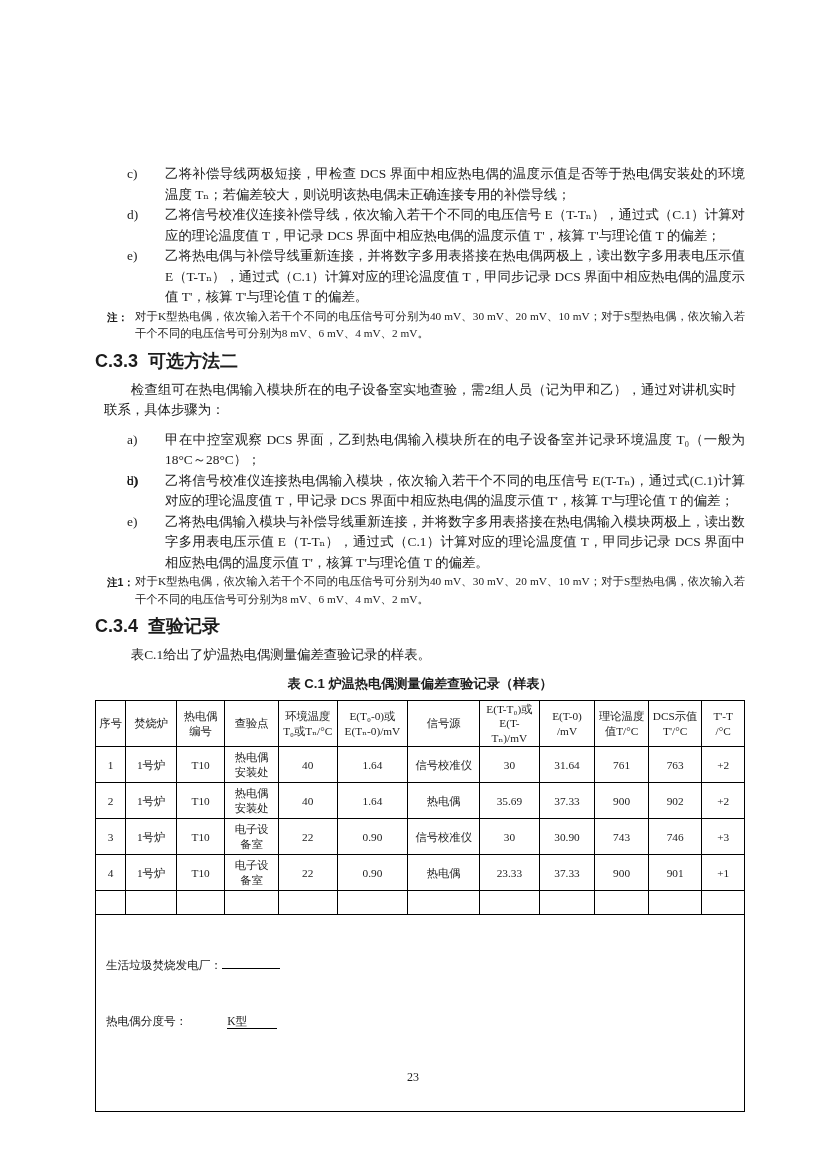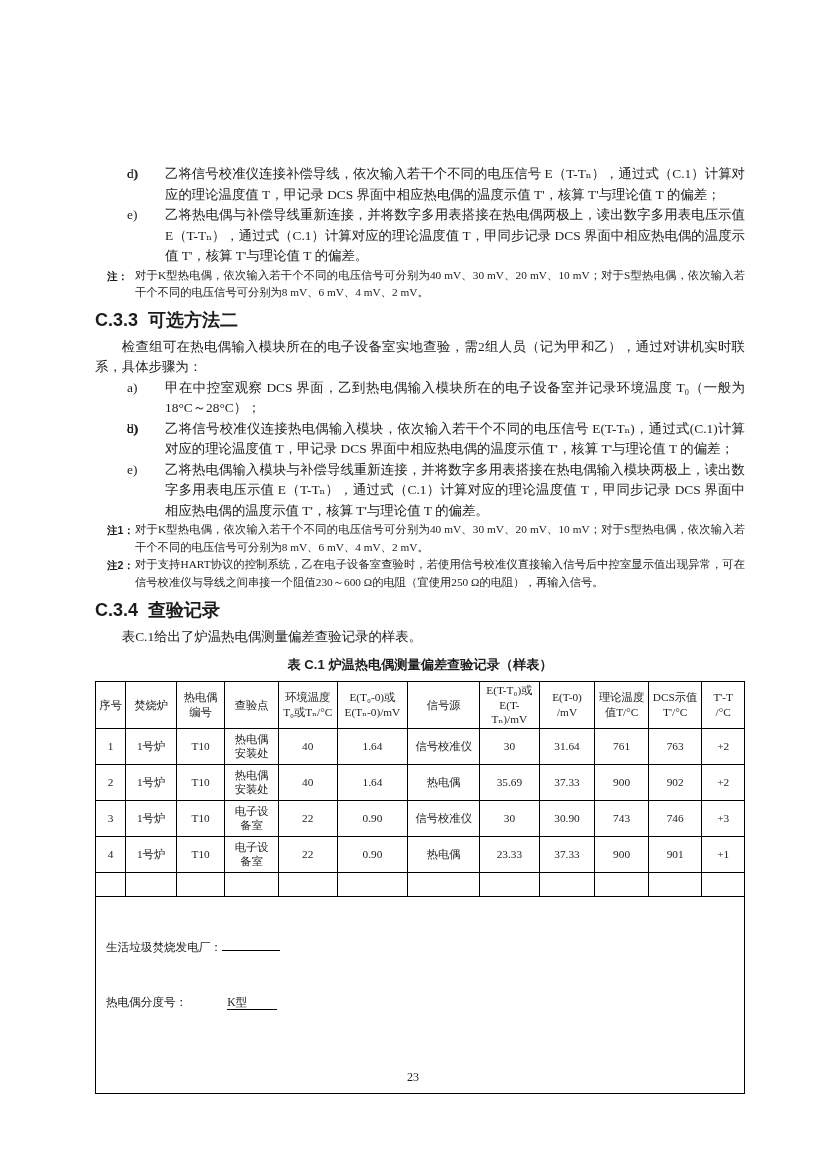--- a/index.html
+++ b/index.html
@@ -3,21 +3,21 @@
 <meta charset="utf-8">
 <style>
   html,body { margin:0; padding:0; background:#e8e8e8; }
   .page {
     width:826px; height:1169px; background:#ffffff; box-sizing:border-box;
     padding:164px 81px 0 95px; position:relative; overflow:hidden;
     font-family:"Liberation Serif","DejaVu Serif",serif; color:#1c1c1c;
   }
   .blist-item { position:relative; padding-left:70px; font-size:13.4px; line-height:20.5px; text-align:justify; }
   .blist-item .marker { position:absolute; left:32px; top:0; }
-  .para { font-size:13.4px; line-height:20.5px; text-align:justify; text-indent:2em; margin:0; }
+  .para { font-size:13.4px; line-height:20.5px; text-align:justify; text-indent:2em; margin:9px; }
   .note { position:relative; padding-left:40px; font-size:11.3px; line-height:17.6px; text-align:justify; }
   .note .marker { position:absolute; left:12px; top:1px; font-family:"Liberation Sans",sans-serif; font-weight:bold; font-size:10.6px; }
   .sec-heading { font-family:"Liberation Sans",sans-serif; font-weight:bold; font-size:18px; line-height:20px; margin:8px 0 7px; white-space:pre; }
   .table-title { font-family:"Liberation Sans",sans-serif; font-weight:bold; font-size:13.2px; text-align:center; margin:9px 0 7px; }
   table.rec { border-collapse:collapse; table-layout:fixed; width:650px; border:1.6px solid #000; }
   table.rec td { border:1px solid #000; font-size:11.3px; text-align:center; vertical-align:middle; padding:1px 2px; white-space:pre-line; line-height:14.5px; overflow:hidden; }
   tr.hdr td { height:40px; }
   tr.data td { height:33px; }
   tr.empty td { height:21px; }
   tr.tfoot td { text-align:left; padding:4px 10px 6px; font-size:11.6px; line-height:18.5px; }
@@ -27,20 +27,21 @@
   .page-num { position:absolute; top:1070px; left:0; width:826px; text-align:center; font-size:12px; }
 </style>
 </head>
 <body>
 
 <div class="page">
 
   <div>
     <div class="blist-item">
       <span class="marker">c)</span>
+      <span>乙将补偿导线两极短接，甲检查 DCS 界面中相应热电偶的温度示值是否等于热电偶安装处的环境温度 Tₙ；若偏差较大，则说明该热电偶未正确连接专用的补偿导线；</span>
     </div>
     <div class="blist-item">
       <span class="marker">d)</span>
       <span>乙将信号校准仪连接补偿导线，依次输入若干个不同的电压信号 E（T-Tₙ），通过式（C.1）计算对应的理论温度值 T，甲记录 DCS 界面中相应热电偶的温度示值 T'，核算 T'与理论值 T 的偏差；</span>
     </div>
     <div class="blist-item">
       <span class="marker">e)</span>
       <span>乙将热电偶与补偿导线重新连接，并将数字多用表搭接在热电偶两极上，读出数字多用表电压示值 E（T-Tₙ），通过式（C.1）计算对应的理论温度值 T，甲同步记录 DCS 界面中相应热电偶的温度示值 T'，核算 T'与理论值 T 的偏差。</span>
     </div>
     <div class="note">
@@ -66,24 +67,20 @@
       <span class="marker">d)</span>
       <span>乙将信号校准仪连接热电偶输入模块，依次输入若干个不同的电压信号 E(T-Tₙ)，通过式(C.1)计算对应的理论温度值 T，甲记录 DCS 界面中相应热电偶的温度示值 T'，核算 T'与理论值 T 的偏差；</span>
     </div>
     <div class="blist-item">
       <span class="marker">e)</span>
       <span>乙将热电偶输入模块与补偿导线重新连接，并将数字多用表搭接在热电偶输入模块两极上，读出数字多用表电压示值 E（T-Tₙ），通过式（C.1）计算对应的理论温度值 T，甲同步记录 DCS 界面中相应热电偶的温度示值 T'，核算 T'与理论值 T 的偏差。</span>
     </div>
     <div class="note">
       <span class="marker">注1：</span>
       <span>对于K型热电偶，依次输入若干个不同的电压信号可分别为40 mV、30 mV、20 mV、10 mV；对于S型热电偶，依次输入若干个不同的电压信号可分别为8 mV、6 mV、4 mV、2 mV。</span>
-    </div>
-    <div class="note">
-      <span class="marker">注2：</span>
-      <span>对于支持HART协议的控制系统，乙在电子设备室查验时，若使用信号校准仪直接输入信号后中控室显示值出现异常，可在信号校准仪与导线之间串接一个阻值230～600 Ω的电阻（宜使用250 Ω的电阻），再输入信号。</span>
     </div>
   </div>
 
   <div class="sec-heading">C.3.4  查验记录</div>
   <p class="para">表C.1给出了炉温热电偶测量偏差查验记录的样表。</p>
 
   <div class="table-title">表 C.1  炉温热电偶测量偏差查验记录（样表）</div>
   <table class="rec">
     <colgroup>
       <col style="width:30px">

